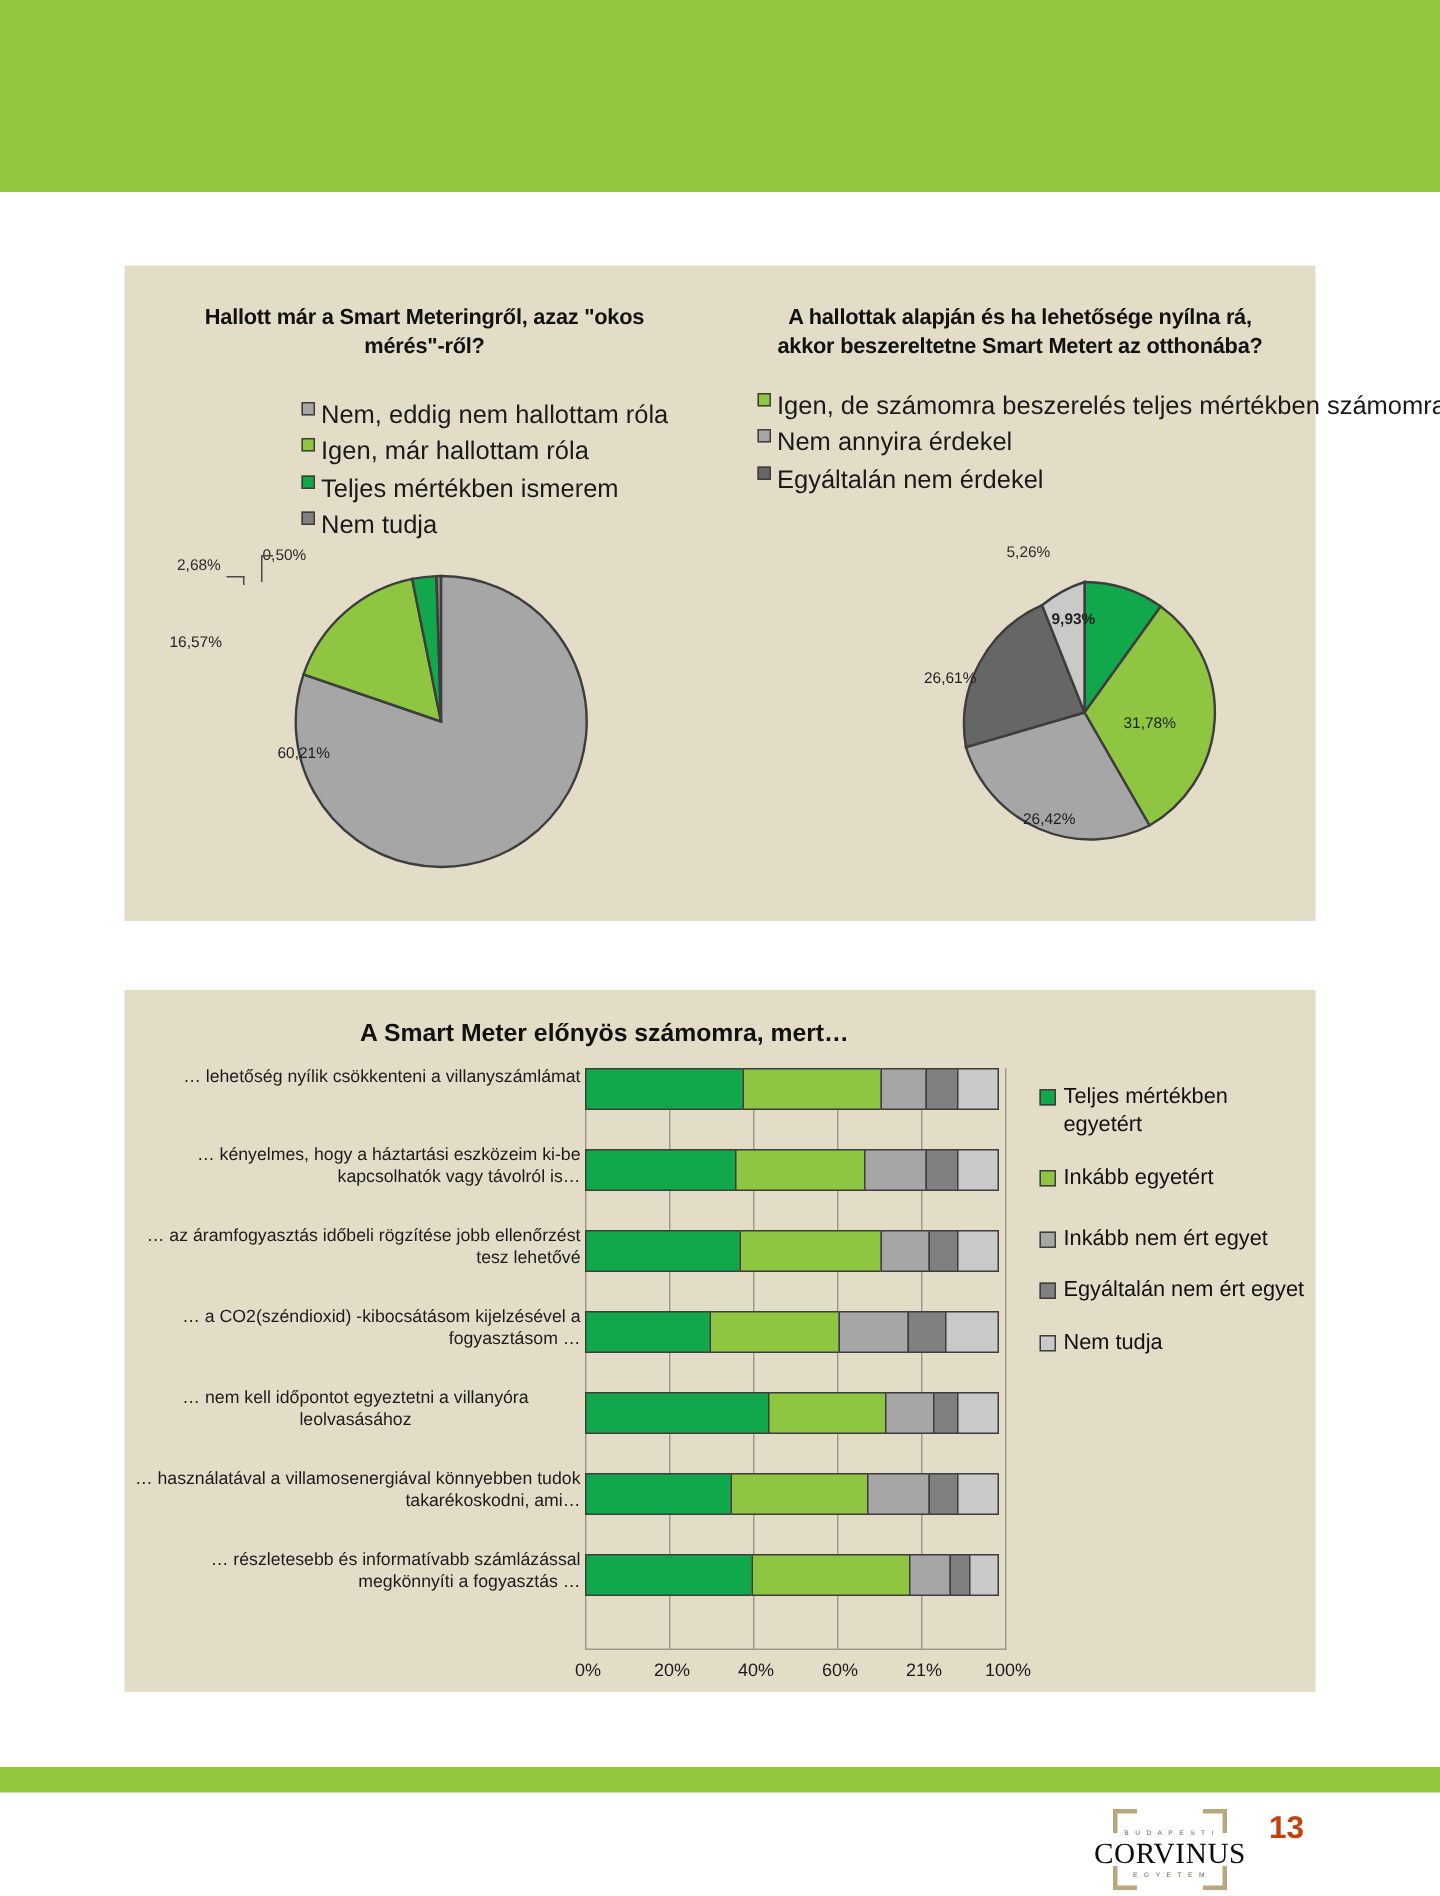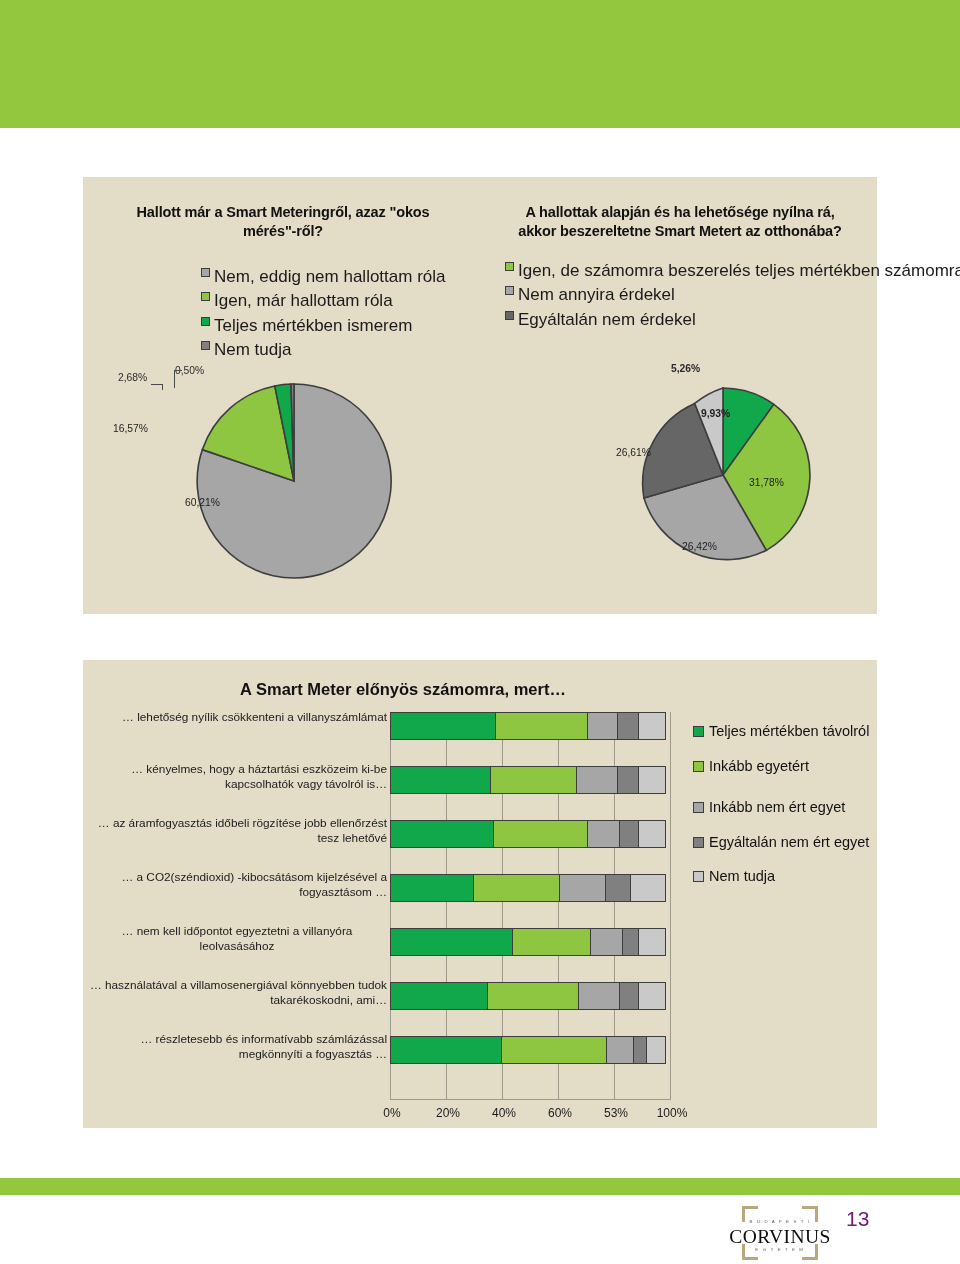--- a/index.html
+++ b/index.html
@@ -126,21 +126,21 @@
   .logo-sub {
     position: absolute; width: 104px; text-align: center;
     font-size: 4.4px; letter-spacing: 1.6px; color: #6b6150;
   }
   .logo-corner {
     position: absolute; width: 16px; height: 16px;
     border: 3px solid #b9a77e;
   }
   .page-num {
     position: absolute; left: 846px; top: 1207px;
-    font-size: 21px; font-weight: normal; color: #701a75;
+    font-size: 21px; font-weight: bold; color: #c2410c;
   }
 </style>
 </head>
 <body>
 
 <div class="header-band"></div>
 
 <div class="panel-top">
 
   <div class="pie-block pie-left">
@@ -215,21 +215,21 @@
 
         <path d="M90,90 L140.82,19.35 A87,87 0 0,1 133.33,165.33 Z" fill="#8ec641" stroke="#3d3d3d" stroke-width="1.6"></path>
 
         <path d="M90,90 L133.33,165.33 A87,87 0 0,1 10.96,113.07 Z" fill="#a6a6a6" stroke="#3d3d3d" stroke-width="1.6"></path>
 
         <path d="M90,90 L10.96,113.07 A87,87 0 0,1 61.72,18.47 Z" fill="#666666" stroke="#3d3d3d" stroke-width="1.6"></path>
 
         <path d="M90,90 L61.72,18.47 A87,87 0 0,1 90,3 Z" fill="#c9c9c9" stroke="#3d3d3d" stroke-width="1.6"></path>
       </svg>
 
-      <div class="pie-lbl" style="left:188px; top:186px;font-weight:bold;">5,26%</div>
+      <div class="pie-lbl" style="left:188px; top:186px;">5,26%</div>
       <div class="pie-lbl" style="left:218px; top:231px; color:#1f1f1f;font-weight:bold;">9,93%</div>
       <div class="pie-lbl" style="left:133px; top:270px; color:#1f1f1f;">26,61%</div>
       <div class="pie-lbl" style="left:266px; top:300px; color:#1f1f1f;">31,78%</div>
       <div class="pie-lbl" style="left:199px; top:364px; color:#1f1f1f;">26,42%</div>
     </div>
   </div>
 </div>
 
 <div class="panel-bottom">
 
@@ -309,28 +309,28 @@
       <div class="seg" style="width:14px;    background:#808080"></div>
       <div class="seg" style="width:19.6px;  background:#c9c9c9"></div>
     </div>
   </div>
 
   <div class="tick-labels">
     <div class="tick-lbl" style="left:0px;">0%</div>
     <div class="tick-lbl" style="left:56px;text-align:center;">20%</div>
     <div class="tick-lbl" style="left:112px;">40%</div>
     <div class="tick-lbl" style="left:168px;">60%</div>
-    <div class="tick-lbl" style="left:224px;">53%</div>
+    <div class="tick-lbl" style="left:224px;">21%</div>
     <div class="tick-lbl" style="left:280px;">100%</div>
   </div>
 
   <div class="bar-legend">
     <div class="bl-row">
       <span class="bl-sw" style="background:#11a84b"></span>
-      <span>Teljes mértékben távolról</span>
+      <span>Teljes mértékben egyetért</span>
     </div>
     <div class="bl-row">
       <span class="bl-sw" style="background:#8ec641"></span>
       <span>Inkább egyetért</span>
     </div>
     <div class="bl-row" style="margin-top:22px;">
       <span class="bl-sw" style="background:#a6a6a6"></span>
       <span>Inkább nem ért egyet</span>
     </div>
     <div class="bl-row">

